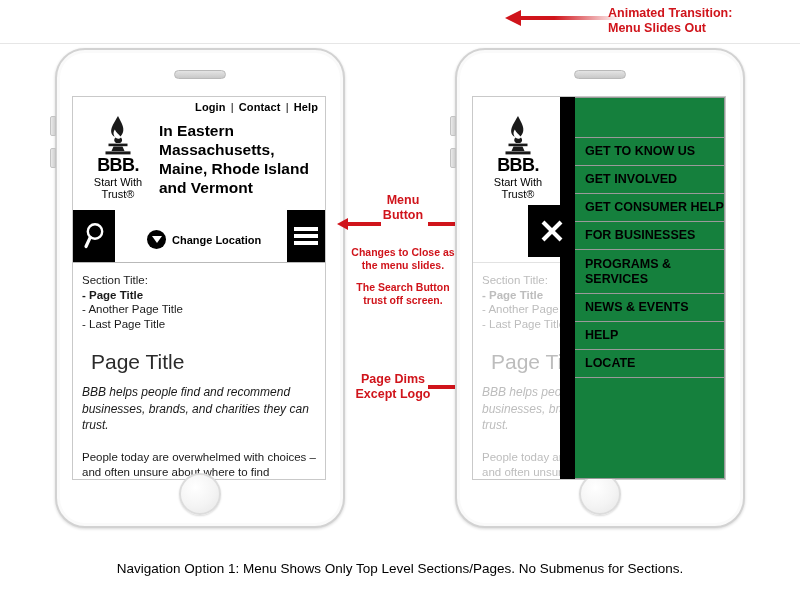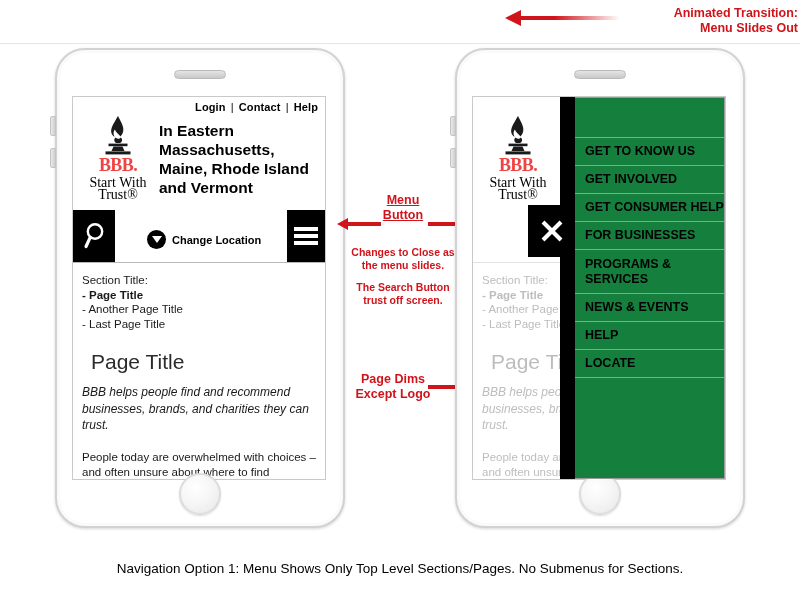--- a/index.html
+++ b/index.html
@@ -50,24 +50,24 @@
   .hdr{position:relative;height:166px;border-bottom:1px solid #b9b9b9;box-sizing:border-box;}
   .utility{
     position:absolute;right:7px;top:4px;
     font-size:11px;font-weight:bold;color:#000;letter-spacing:.1px;white-space:nowrap;
   }
   .utility .sep{font-weight:normal;padding:0 2px;}
 
   .logo{position:absolute;left:12px;top:17px;width:66px;text-align:center;}
   .logo .flamewrap{height:44px;position:relative;}
   .logo .bbbtext{
-    font-size:18px;font-weight:bold;letter-spacing:-.6px;color:#ef4444;line-height:1;
-    font-family:Liberation Serif, serif;margin-top:-2px;
-  }
-  .logo .tag{font-size:14px;color:#000;line-height:11.5px;margin-top:3px;font-family:Liberation Serif, serif;}
+    font-size:18px;font-weight:bold;letter-spacing:-.6px;color:#000000;line-height:1;
+    font-family:Liberation Sans, sans-serif;margin-top:-2px;
+  }
+  .logo .tag{font-size:11px;color:#000;line-height:11.5px;margin-top:3px;}
 
   .loctitle{
     position:absolute;left:86px;top:24px;right:4px;
     font-size:15.5px;font-weight:bold;line-height:19px;color:#000;
   }
 
   .searchbtn{
     position:absolute;left:0;bottom:0;width:42px;height:52px;background:#000;
     display:flex;align-items:center;justify-content:center;
   }
@@ -150,21 +150,21 @@
 
   <div class="topline"></div>
 
   <div style="position:absolute;left:505px;top:12px;width:115px;height:12px;">
     <div style="position:absolute;left:14px;top:4px;width:101px;height:4px;
                 background:linear-gradient(90deg,#d0141b 0%,#d0141b 35%,rgba(208,20,27,0) 100%);"></div>
     <div style="position:absolute;left:0;top:-2px;width:0;height:0;
                 border-top:8px solid transparent;border-bottom:8px solid transparent;
                 border-right:16px solid #d0141b;"></div>
   </div>
-  <div class="ann ann-title" style="left:608px;top:6px;width:190px;text-align:right;">
+  <div class="ann ann-title" style="left:608px;top:6px;width:190px;text-align:left;">
     <div>Animated Transition:</div>
     <div>Menu Slides Out</div>
   </div>
 
   <div class="phone" style="left:55px;top:48px;">
     <div class="body"></div>
     <div class="sidebtn b1"></div>
     <div class="sidebtn b2"></div>
     <div class="speaker"></div>
 
@@ -243,21 +243,21 @@
 
   <div class="arrow-l" style="left:337px;top:218px;width:44px;">
     <div class="arrow-head left"></div>
       <div class="arrow-shaft" style="left:10px;right:0;"></div>
   </div>
   <div class="arrow-r" style="left:428px;top:218px;width:44px;">
     <div class="arrow-shaft" style="left:0;right:10px;"></div>
       <div class="arrow-head right"></div>
   </div>
 
-  <div class="ann ann-title" style="left:355px;top:193px;width:96px;text-decoration:underline;">
+  <div class="ann ann-title" style="left:355px;top:193px;width:96px;">
     <div>Menu</div>
     <div>Button</div>
   </div>
   <div class="ann ann-sub" style="left:340px;top:246px;width:126px;">
     <div>Changes to Close as</div>
     <div>the menu slides.</div>
     <div style="height:9px"></div>
     <div>The Search Button</div>
     <div>trust off screen.</div>
   </div>

